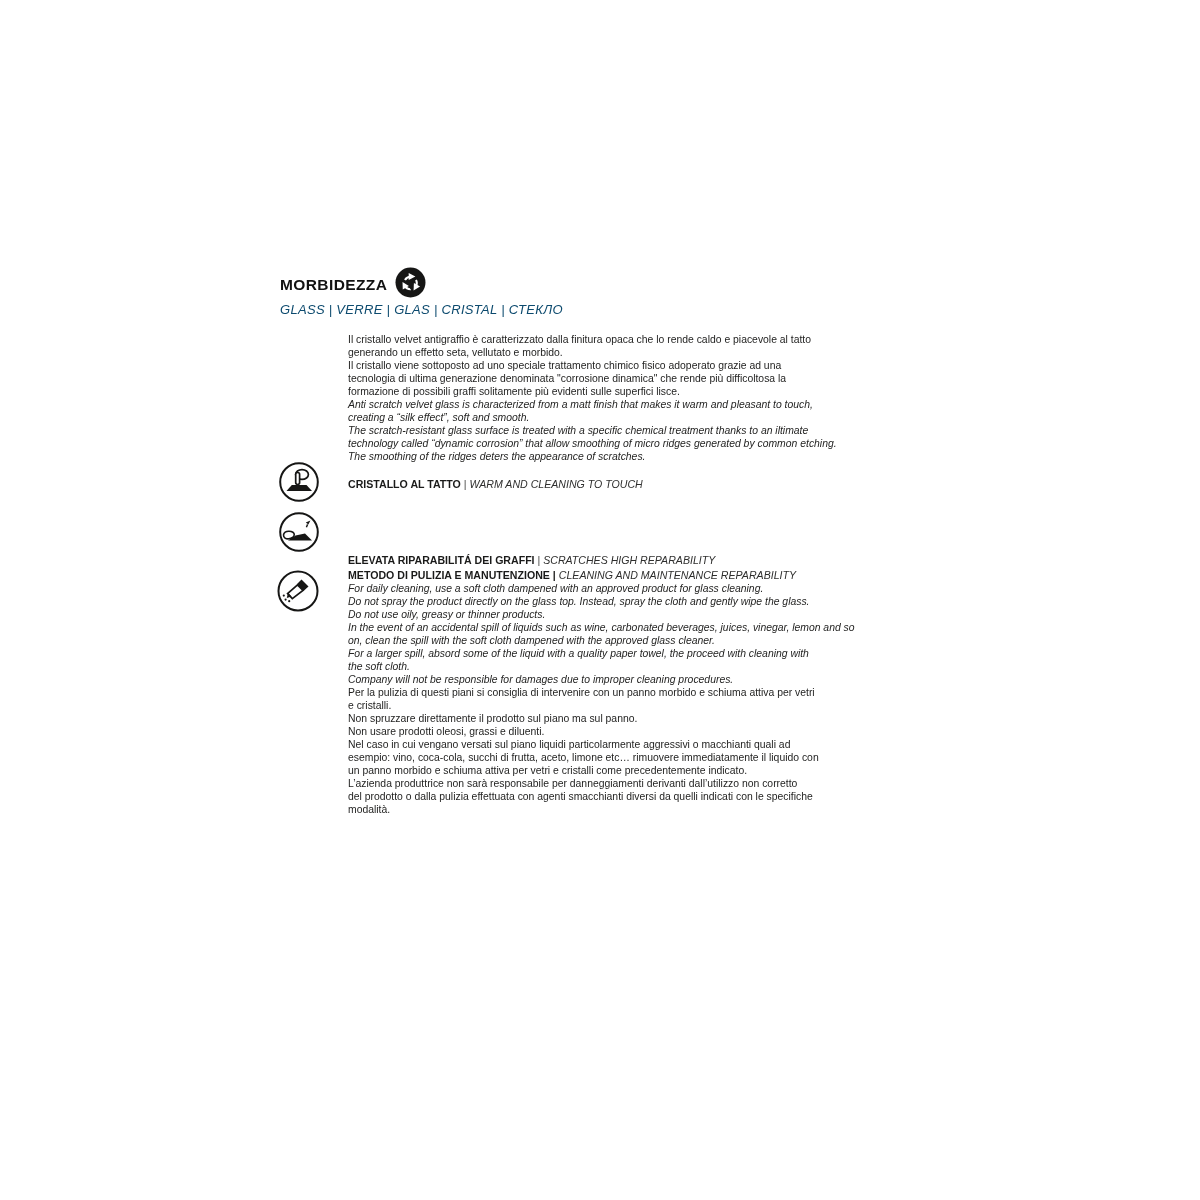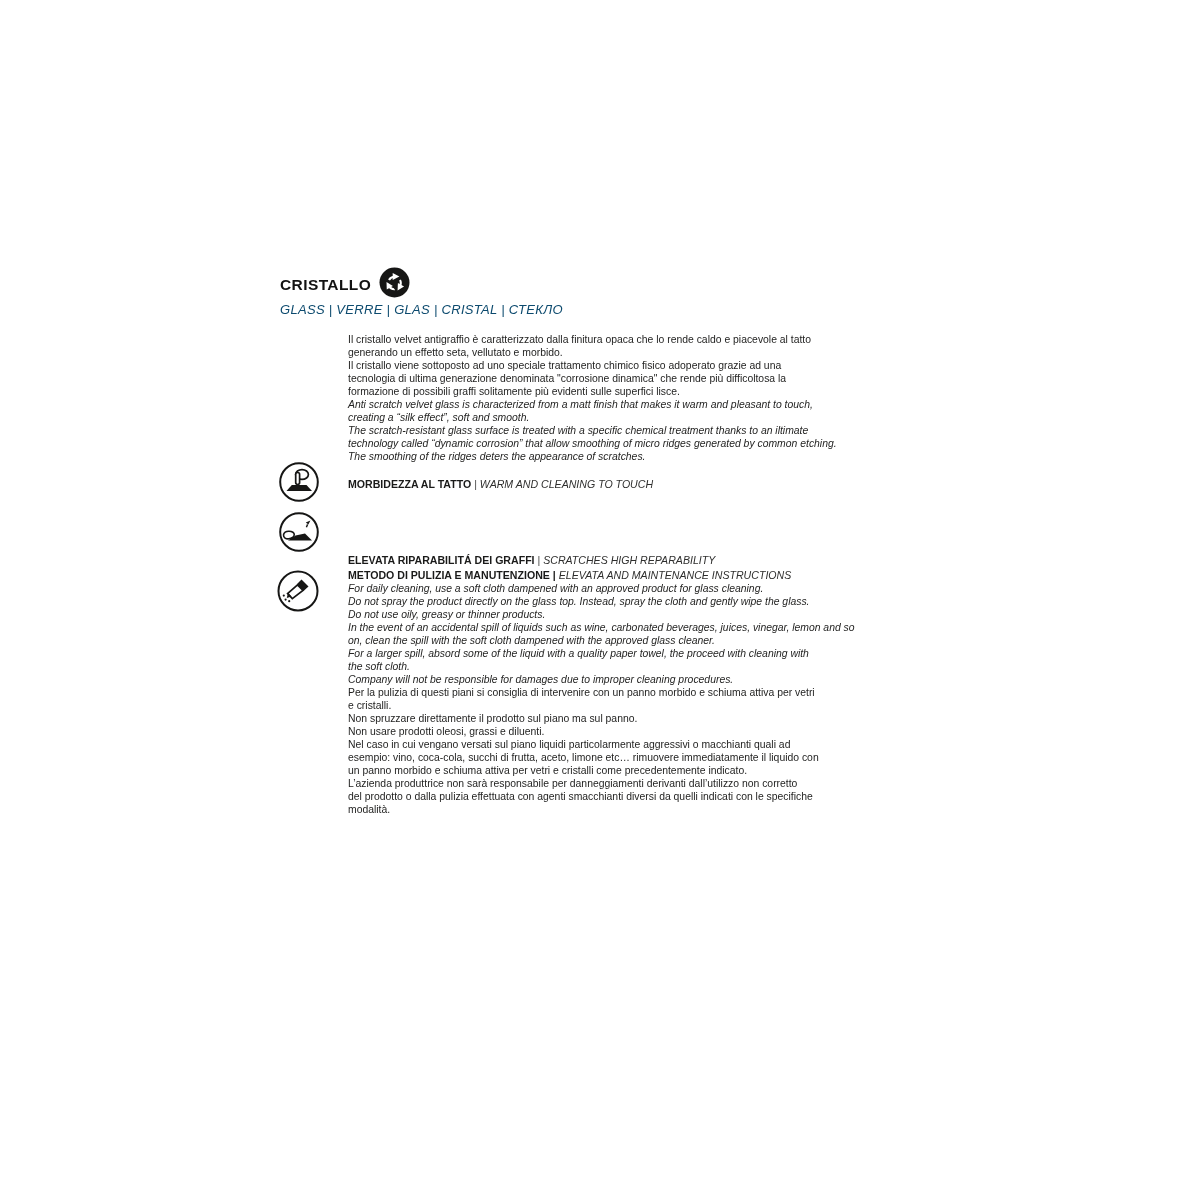--- a/index.html
+++ b/index.html
@@ -33,21 +33,21 @@
   .maint-heading .it { font-weight:bold; color:#1a1a19; }
   .maint-heading .en { font-style:italic; color:#2e2e2d; margin-left:3px; }
 </style>
 </head>
 <body>
 
 <div class="page">
 
   <div class="header">
     <div class="title-row">
-      <h1 class="title">CRISTALLO</h1>
+      <h1 class="title">MORBIDEZZA</h1>
       <span class="recycle-badge">
         <svg width="31" height="31" viewBox="0 0 31 31" aria-hidden="true">
           <circle cx="15.5" cy="15.5" r="15" fill="#161615"></circle>
           <g transform="translate(15.5,16)">
             <circle r="6.3" fill="none" stroke="#ffffff" stroke-width="2.1" pathLength="40.8" stroke-dasharray="7.4 6.2" stroke-dashoffset="3.4"></circle>
             <g fill="#ffffff">
               <path d="M-1.8,-10 L4.9,-6.4 L-1.8,-2.9 Z"></path>
               <path d="M-1.8,-10 L4.9,-6.4 L-1.8,-2.9 Z" transform="rotate(120)"></path>
               <path d="M-1.8,-10 L4.9,-6.4 L-1.8,-2.9 Z" transform="rotate(240)"></path>
             </g>
@@ -73,21 +73,21 @@
 
   <span class="icon-wrap" style="left:279px; top:462px;">
     <svg width="40" height="40" viewBox="0 0 40 40" aria-hidden="true">
       <circle cx="20" cy="20" r="18.8" fill="none" stroke="#161615" stroke-width="2"></circle>
       <path d="M7.5 29 L33 29 L27.5 23 L12.8 23 Z" fill="#161615"></path>
       <ellipse cx="23" cy="12.5" rx="6.4" ry="4.9" fill="#ffffff" stroke="#161615" stroke-width="1.7"></ellipse>
       <rect x="16.7" y="10.5" width="3.9" height="12" rx="1.9" fill="#ffffff" stroke="#161615" stroke-width="1.7"></rect>
     </svg>
   </span>
   <div class="feature-label" style="top:478px;">
-    <span class="it">MORBIDEZZA AL TATTO</span><span class="sep"> | </span><span class="en">WARM AND CLEANING TO TOUCH</span>
+    <span class="it">CRISTALLO AL TATTO</span><span class="sep"> | </span><span class="en">WARM AND CLEANING TO TOUCH</span>
   </div>
 
   <span class="icon-wrap" style="left:279px; top:512px;">
     <svg width="40" height="40" viewBox="0 0 40 40" aria-hidden="true">
       <circle cx="20" cy="20" r="18.8" fill="none" stroke="#161615" stroke-width="2"></circle>
       <path d="M9 28.5 L33 28.5 L26 21.5 L16.5 23.5 Z" fill="#161615"></path>
       <path d="M6.2 20.2 C4.3 21.6 3.8 24.2 5.8 25.8 C7.9 27.4 11.6 27 13.6 25.5 C15.6 24 15.9 21.5 13.9 20.3 C11.9 19.1 8.2 18.8 6.2 20.2 Z" fill="#ffffff" stroke="#161615" stroke-width="1.6"></path>
       <path d="M26.8 10.5 L31.4 8.4 L29.4 12.6 Z" fill="#161615"></path>
       <path d="M28.6 12.4 L27.4 15.2" stroke="#161615" stroke-width="1.4" fill="none"></path>
     </svg>
@@ -102,21 +102,21 @@
       <path d="M24.5 9.5 L31.5 16.5 L26.5 21 L19.8 14.2 Z" fill="#161615"></path>
       <path d="M20.5 14.8 L26 20.3 L15.3 28.6 L10.6 23.6 Z" fill="#ffffff" stroke="#161615" stroke-width="1.7"></path>
       <path d="M11 22.8 L14.6 26.4 L9.8 27.9 Z" fill="#161615"></path>
       <circle cx="8.6" cy="29.6" r="1.1" fill="#161615"></circle>
       <circle cx="12.2" cy="31.2" r="1.1" fill="#161615"></circle>
       <circle cx="6.8" cy="25.6" r="1.1" fill="#161615"></circle>
     </svg>
   </span>
   <div class="maint">
     <div class="maint-heading">
-      <span class="it">METODO DI PULIZIA E MANUTENZIONE |</span><span class="en">ELEVATA AND MAINTENANCE INSTRUCTIONS</span>
+      <span class="it">METODO DI PULIZIA E MANUTENZIONE |</span><span class="en">CLEANING AND MAINTENANCE REPARABILITY</span>
     </div>
     <div class="bodytext italic">For daily cleaning, use a soft cloth dampened with an approved product for glass cleaning.
 Do not spray the product directly on the glass top. Instead, spray the cloth and gently wipe the glass.
 Do not use oily, greasy or thinner products.
 In the event of an accidental spill of liquids such as wine, carbonated beverages, juices, vinegar, lemon and so
 on, clean the spill with the soft cloth dampened with the approved glass cleaner.
 For a larger spill, absord some of the liquid with a quality paper towel, the proceed with cleaning with
 the soft cloth.
 Company will not be responsible for damages due to improper cleaning procedures.</div>
     <div class="bodytext">Per la pulizia di questi piani si consiglia di intervenire con un panno morbido e schiuma attiva per vetri

